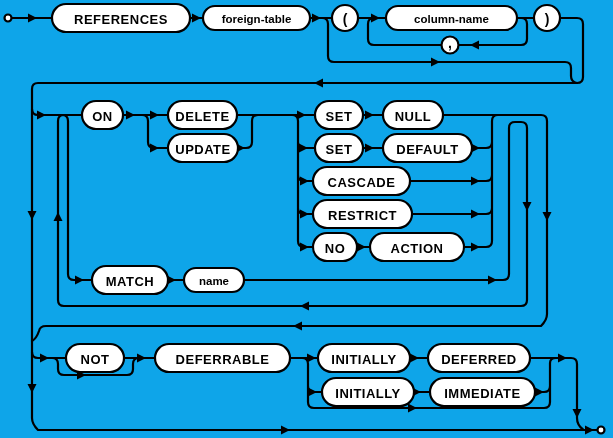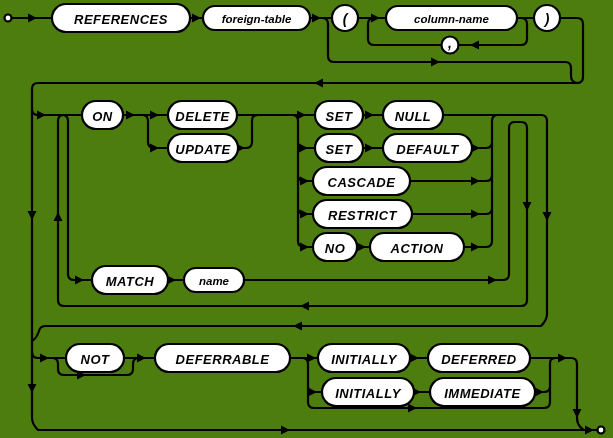--- a/index.html
+++ b/index.html
@@ -1,16 +1,16 @@
 <!DOCTYPE html>
 <html><head>
 <meta charset="utf-8">
 <style>
   html,body{margin:0;padding:0;background:#ffffff;}
-  .canvas{width:613px;height:438px;background:#4d7c0f;position:relative;overflow:hidden;font-style:italic;}
+  .canvas{width:613px;height:438px;background:#0ea5e9;position:relative;overflow:hidden;}
   svg{display:block;}
   .rail{fill:none;stroke:#000;stroke-width:2.2;stroke-linecap:round;stroke-linejoin:round;}
   .head{fill:#000;stroke:none;}
   .bubble{fill:#fff;stroke:#000;stroke-width:2.2;}
   text{font-family:"Liberation Sans","DejaVu Sans",sans-serif;font-weight:bold;fill:#000;
        text-anchor:middle;dominant-baseline:central;}
   .kw{font-size:13px;letter-spacing:0.5px;}
   .nt{font-size:11.5px;}
   .pu{font-size:14px;}
 </style>

